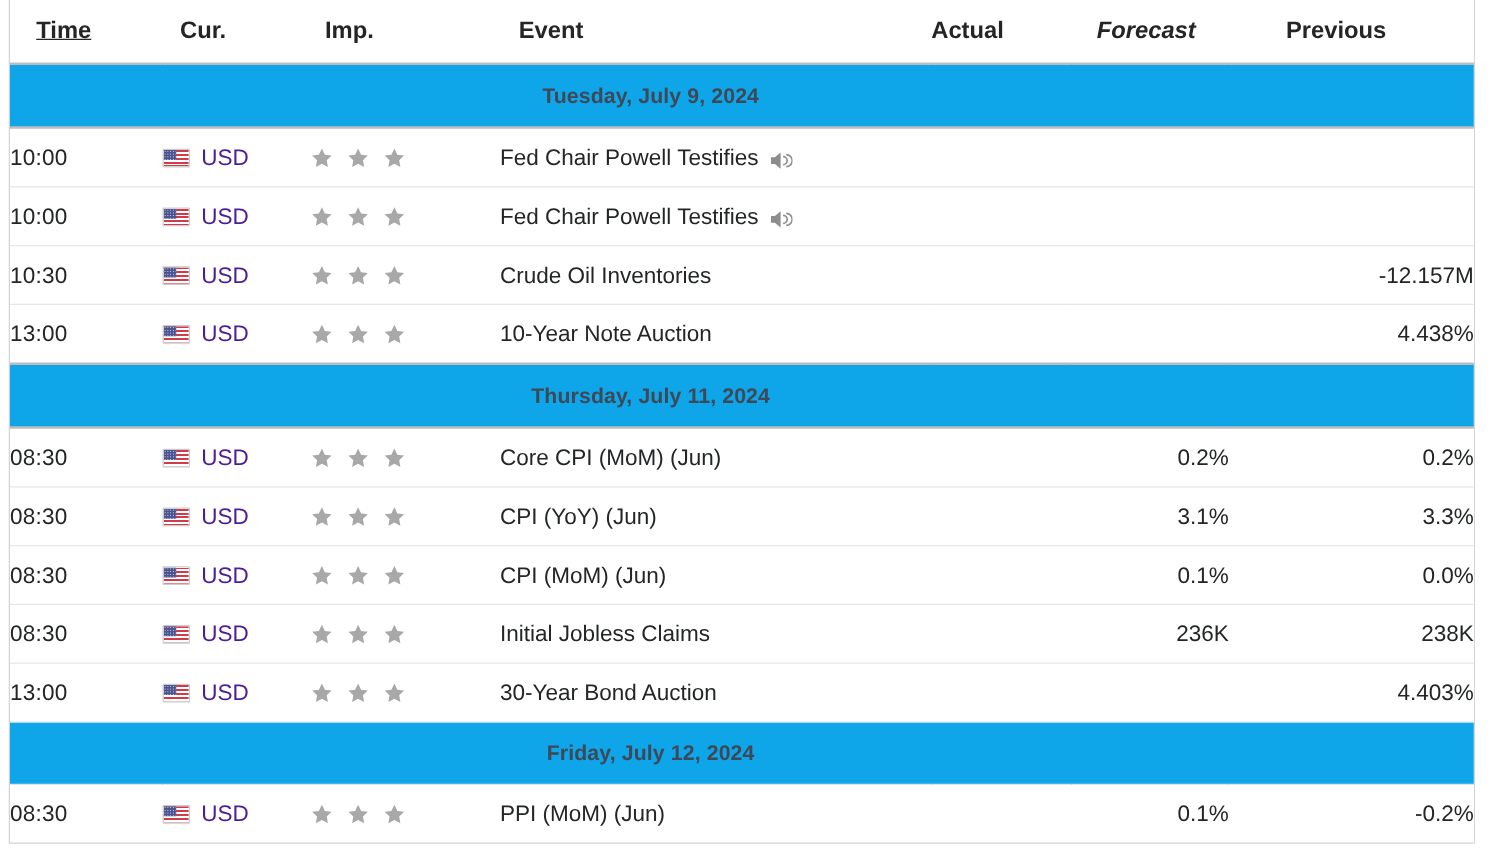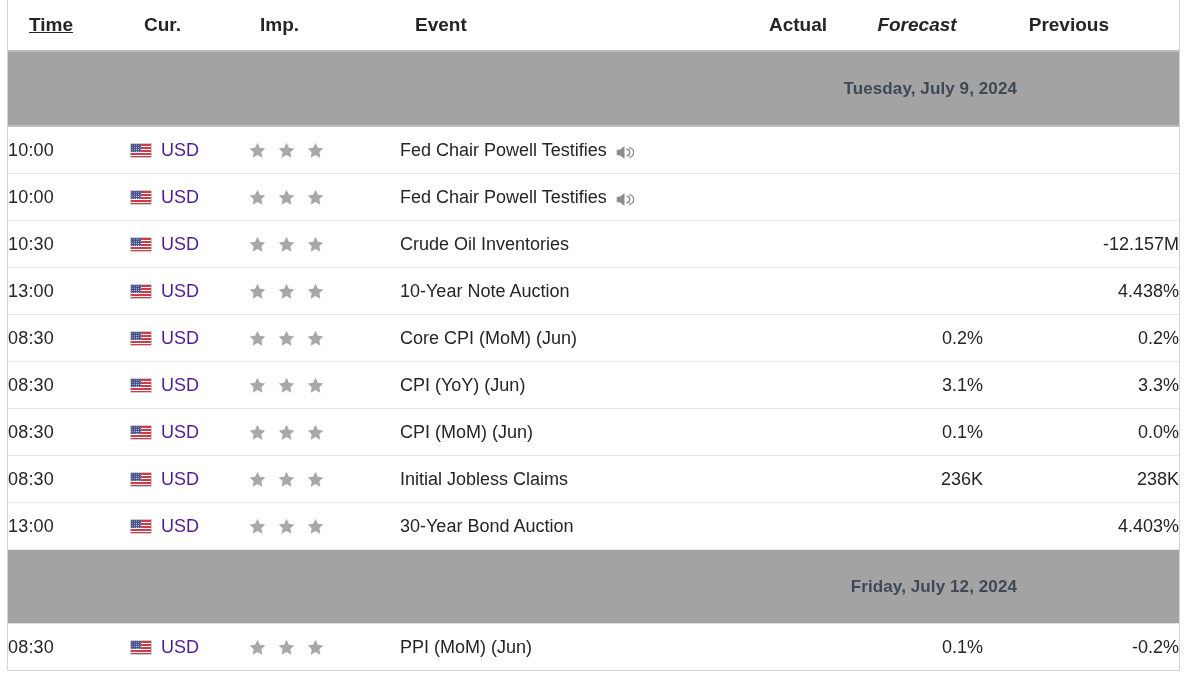--- a/index.html
+++ b/index.html
@@ -49,32 +49,32 @@
     height: 50px;
     vertical-align: middle;
     border-bottom: 1px solid #cfcfcf;
     background: #ffffff;
     white-space: nowrap;
   }
   th.h-time     { text-align: left; padding-left: 21px; text-decoration: underline; }
   th.h-cur      { text-align: left; padding-left: 14px; }
   th.h-imp      { text-align: left; padding-left: 12px; }
   th.h-event    { text-align: left; padding-left: 15px; }
-  th.h-actual   { text-align: center; padding-right: 6px; }
+  th.h-actual   { text-align: left; padding-right: 6px; }
   th.h-forecast { padding-right: 6px; font-style: italic; }
   th.h-previous { text-align: right; padding-right: 70px; }
 
   
   tr.date-row td {
-    background: #a3a3a3;
+    background: #0ea5e9;
     border-top: 2px solid #bdbdbd;
     border-bottom: 2px solid #bdbdbd;
     height: 41px;
-    padding: 16px;
-    text-align: right;
+    padding: 4px;
+    text-align: center;
     font-size: 17px;
     font-weight: bold;
     color: #3e4856;
     letter-spacing: 0.1px;
   }
   tr.date-row.tight td {
     border-top: 1px solid #e2e2e2;
     border-bottom: 1px solid #e2e2e2;
   }
   .date-inner { padding-right: 146px; }
@@ -313,20 +313,25 @@
           </td>
           <td class="d-event">
             <div class="event-cell">
               <span class="event-text">10-Year Note Auction</span>
             </div>
           </td>
           <td class="d-actual"></td>
           <td class="d-forecast"></td>
           <td class="d-previous">4.438%</td>
         </tr>
+        <tr class="date-row">
+          <td colspan="7">
+            <div class="date-inner">Thursday, July 11, 2024</div>
+          </td>
+        </tr>
         <tr class="event-row">
           <td class="d-time">08:30</td>
           <td class="d-cur">
             <div class="cur-cell">
               <span class="flag">
                 <span class="stripes"></span>
                 <span class="canton"></span>
               </span>
               <span class="cur-label">USD</span>
             </div>

